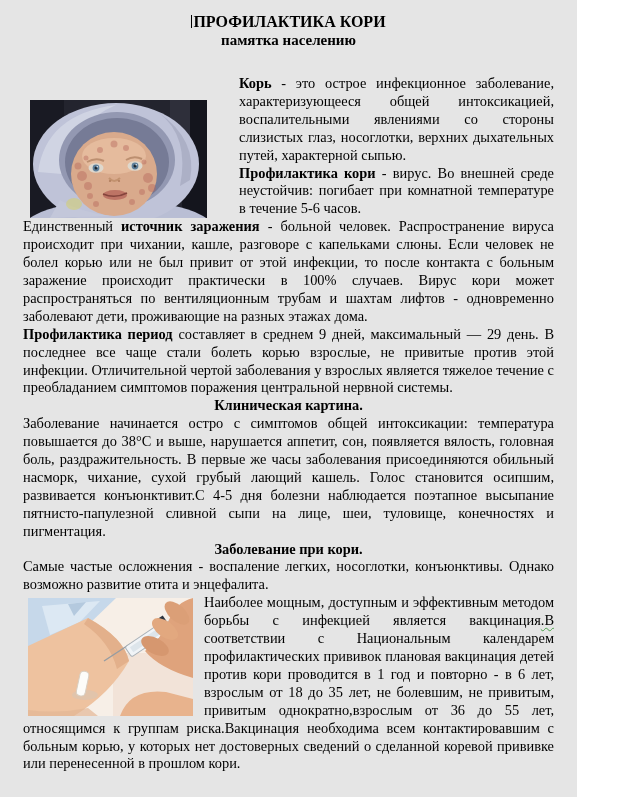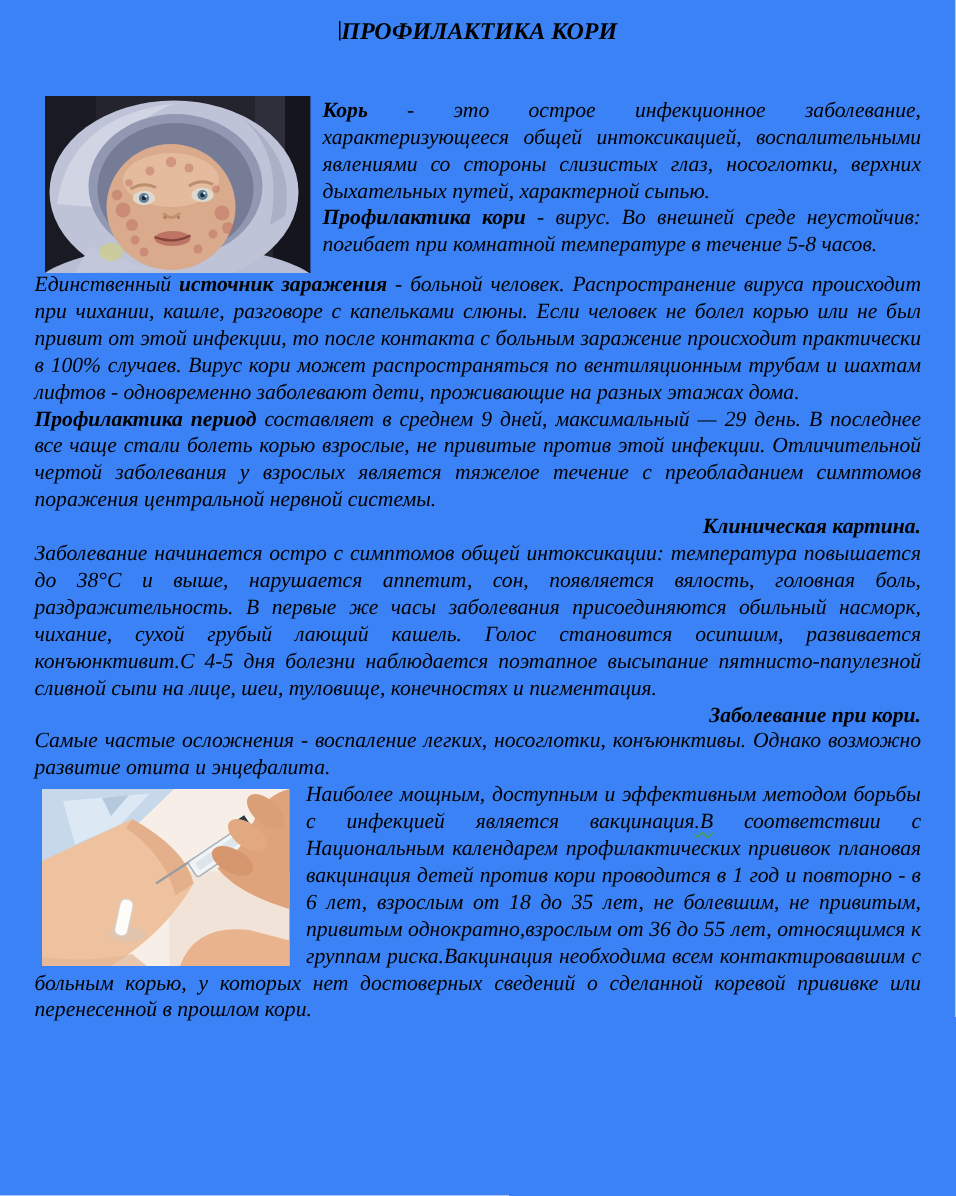--- a/index.html
+++ b/index.html
@@ -1,53 +1,53 @@
 <!DOCTYPE html>
 <html><head>
 <meta charset="utf-8">
 <style>
   html,body{margin:0;padding:0;background:#ffffff;}
   .page{
     position:relative;
-    width:637px;height:797px;
+    width:577px;height:797px;
     box-sizing:border-box;
-    background:#3b82f6;
+    background:#e5e5e5;
     color:#000000;
     font-family:"Liberation Serif","DejaVu Serif",serif;
     padding:13px 23px 6px 23px;
     overflow:hidden;
-    font-style:italic;
   }
   .title-block{text-align:center;margin:0 0 26px 0;}
   .title-line{font-weight:bold;font-size:16px;line-height:18px;white-space:nowrap;}
   .title-line.sub{font-size:15px;}
   .cursor{display:inline-block;width:1px;height:13px;background:#000;margin-right:1px;vertical-align:-1px;}
   p.para{margin:0;font-size:14.4px;line-height:17.9px;text-align:justify;text-justify:inter-word;}
-  p.head{margin:0;font-size:14.4px;line-height:17.9px;font-weight:bold;text-align:right;}
+  p.head{margin:0;font-size:14.4px;line-height:17.9px;font-weight:bold;text-align:center;}
   .b{font-weight:bold;}
-  .intro-row{display:flex;align-items:center;}
+  .intro-row{display:flex;align-items:flex-end;gap:24px;}
   .baby-fig{flex:0 0 auto;width:177px;height:118px;margin:7px 8px 0 7px;}
   .intro-text{flex:1 1 auto;min-width:0;}
   .vacc-fig{float:left;width:165px;height:118px;margin:4px 11px 3px 5px;}
   .squiggle{
     text-decoration:underline;
     text-decoration-style:wavy;
     text-decoration-color:#4aa04a;
     text-decoration-thickness:1px;
     text-underline-offset:2px;
   }
   svg{display:block;}
 </style>
 </head>
 <body>
 
 <div class="page">
 
   <div class="title-block">
     <div class="title-line"><span class="cursor"></span><span>ПРОФИЛАКТИКА КОРИ</span></div>
+    <div class="title-line sub"><span>памятка населению</span></div>
   </div>
 
   <div class="intro-row">
     <div class="baby-fig">
       <svg viewBox="0 0 177 118" width="177" height="118" role="img">
         <rect width="177" height="118" fill="#23242e"></rect>
         <rect x="0" y="0" width="34" height="118" fill="#191a23"></rect>
         <rect x="152" y="0" width="25" height="118" fill="#14151d"></rect>
         <rect x="140" y="0" width="20" height="50" fill="#2e2f3a"></rect>
         <ellipse cx="88" cy="132" rx="98" ry="32" fill="#b9bed4"></ellipse>
@@ -88,21 +88,21 @@
         <circle cx="80" cy="81" r="1.1" fill="#b07d5d"></circle>
         <circle cx="89" cy="81" r="1.1" fill="#b07d5d"></circle>
         <ellipse cx="85" cy="95" rx="12" ry="5" fill="#bd7465"></ellipse>
         <path d="M73,94 Q85,99 97,93" stroke="#84443c" stroke-width="1.6" fill="none"></path>
         <path d="M30,100 Q50,112 80,116 L20,118 Z" fill="#c3c7da"></path>
         <ellipse cx="44" cy="104" rx="8" ry="6" fill="#d9d254" opacity="0.45"></ellipse>
       </svg>
     </div>
     <div class="intro-text">
       <p class="para"><span class="b">Корь</span><span> - это острое инфекционное заболевание, характеризующееся общей интоксикацией, воспалительными явлениями со стороны слизистых глаз, носоглотки, верхних дыхательных путей, характерной сыпью.</span></p>
-      <p class="para"><span class="b">Профилактика кори</span><span> - вирус. Во внешней среде неустойчив: погибает при комнатной температуре в течение 5-8 часов.</span></p>
+      <p class="para"><span class="b">Профилактика кори</span><span> - вирус. Во внешней среде неустойчив: погибает при комнатной температуре в течение 5-6 часов.</span></p>
     </div>
   </div>
 
   <p class="para"><span>Единственный </span><span class="b">источник заражения</span><span> - больной человек. Распространение вируса происходит при чихании, кашле, разговоре с капельками слюны. Если человек не болел корью или не был привит от этой инфекции, то после контакта с больным заражение происходит практически в 100% случаев. Вирус кори может распространяться по вентиляционным трубам и шахтам лифтов - одновременно заболевают дети, проживающие на разных этажах дома.</span></p>
 
   <p class="para"><span class="b">Профилактика период</span><span> составляет в среднем 9 дней, максимальный — 29 день. В последнее все чаще стали болеть корью взрослые, не привитые против этой инфекции. Отличительной чертой заболевания у взрослых является тяжелое течение с преобладанием симптомов поражения центральной нервной системы.</span></p>
 
   <p class="head">Клиническая картина.</p>
   <p class="para">Заболевание начинается остро с симптомов общей интоксикации: температура повышается до 38°С и выше, нарушается аппетит, сон, появляется вялость, головная боль, раздражительность. В первые же часы заболевания присоединяются обильный насморк, чихание, сухой грубый лающий кашель. Голос становится осипшим, развивается конъюнктивит.С 4-5 дня болезни наблюдается поэтапное высыпание пятнисто-папулезной сливной сыпи на лице, шеи, туловище, конечностях и пигментация.</p>
 

